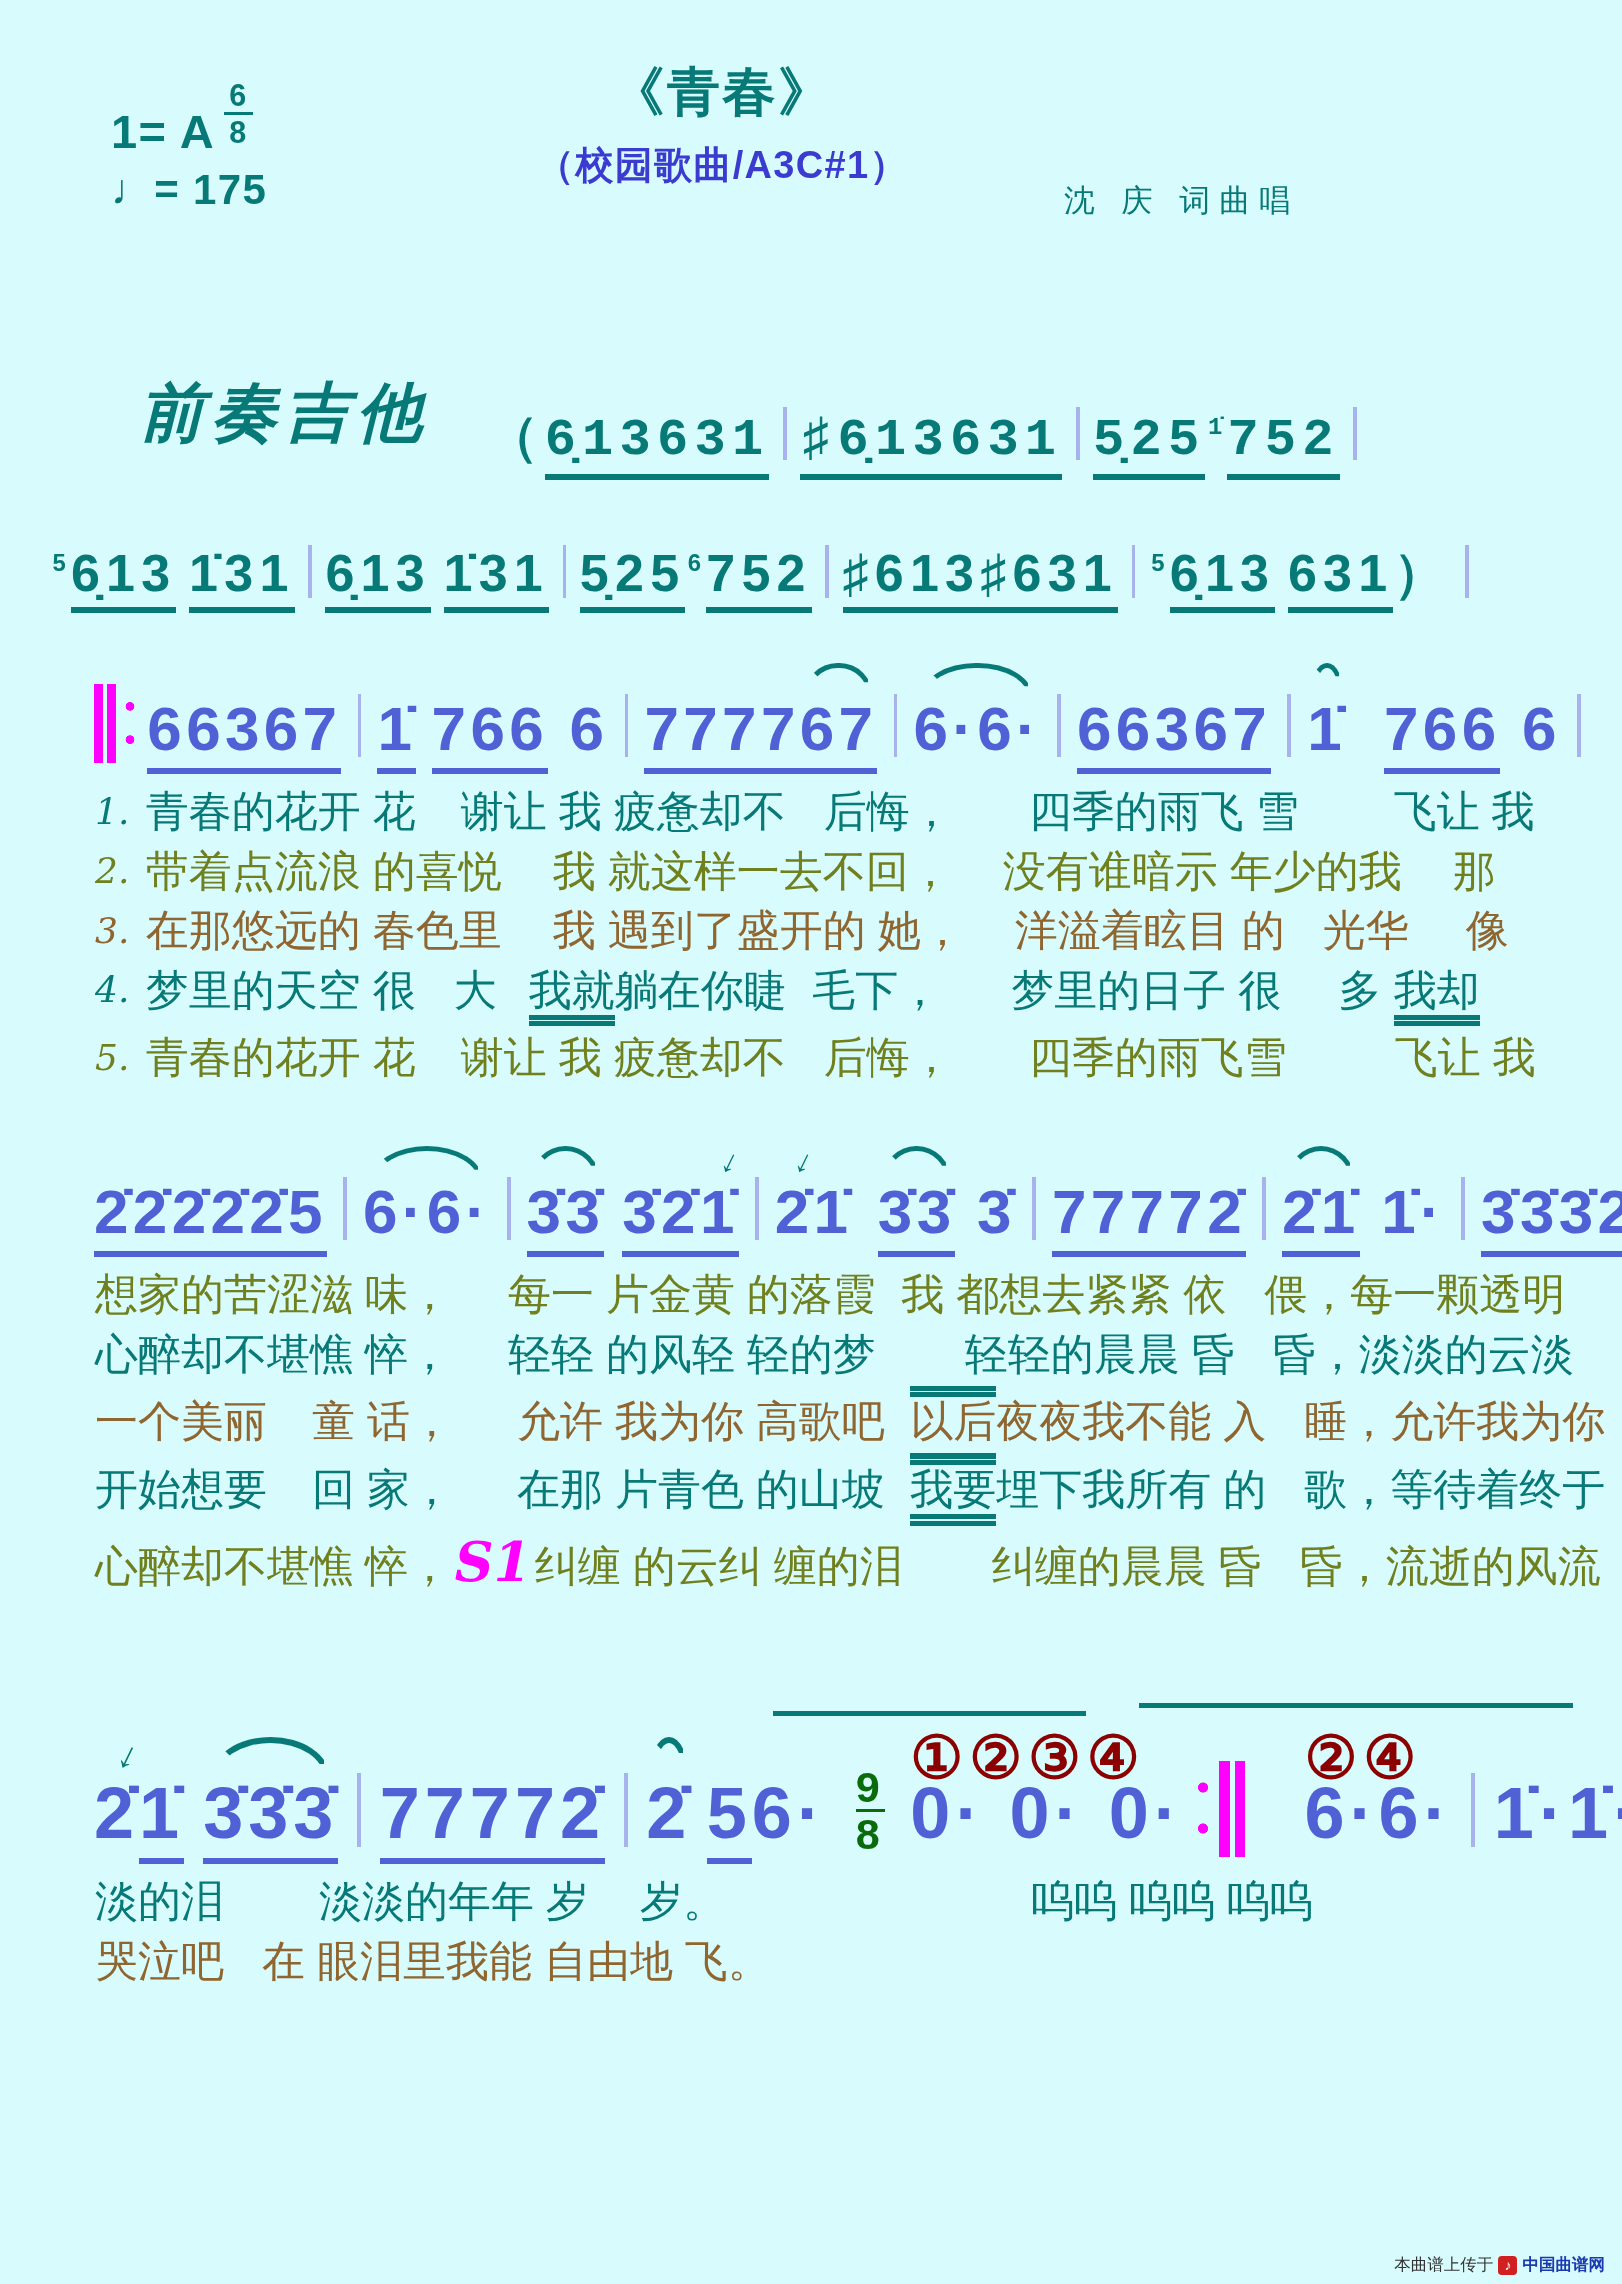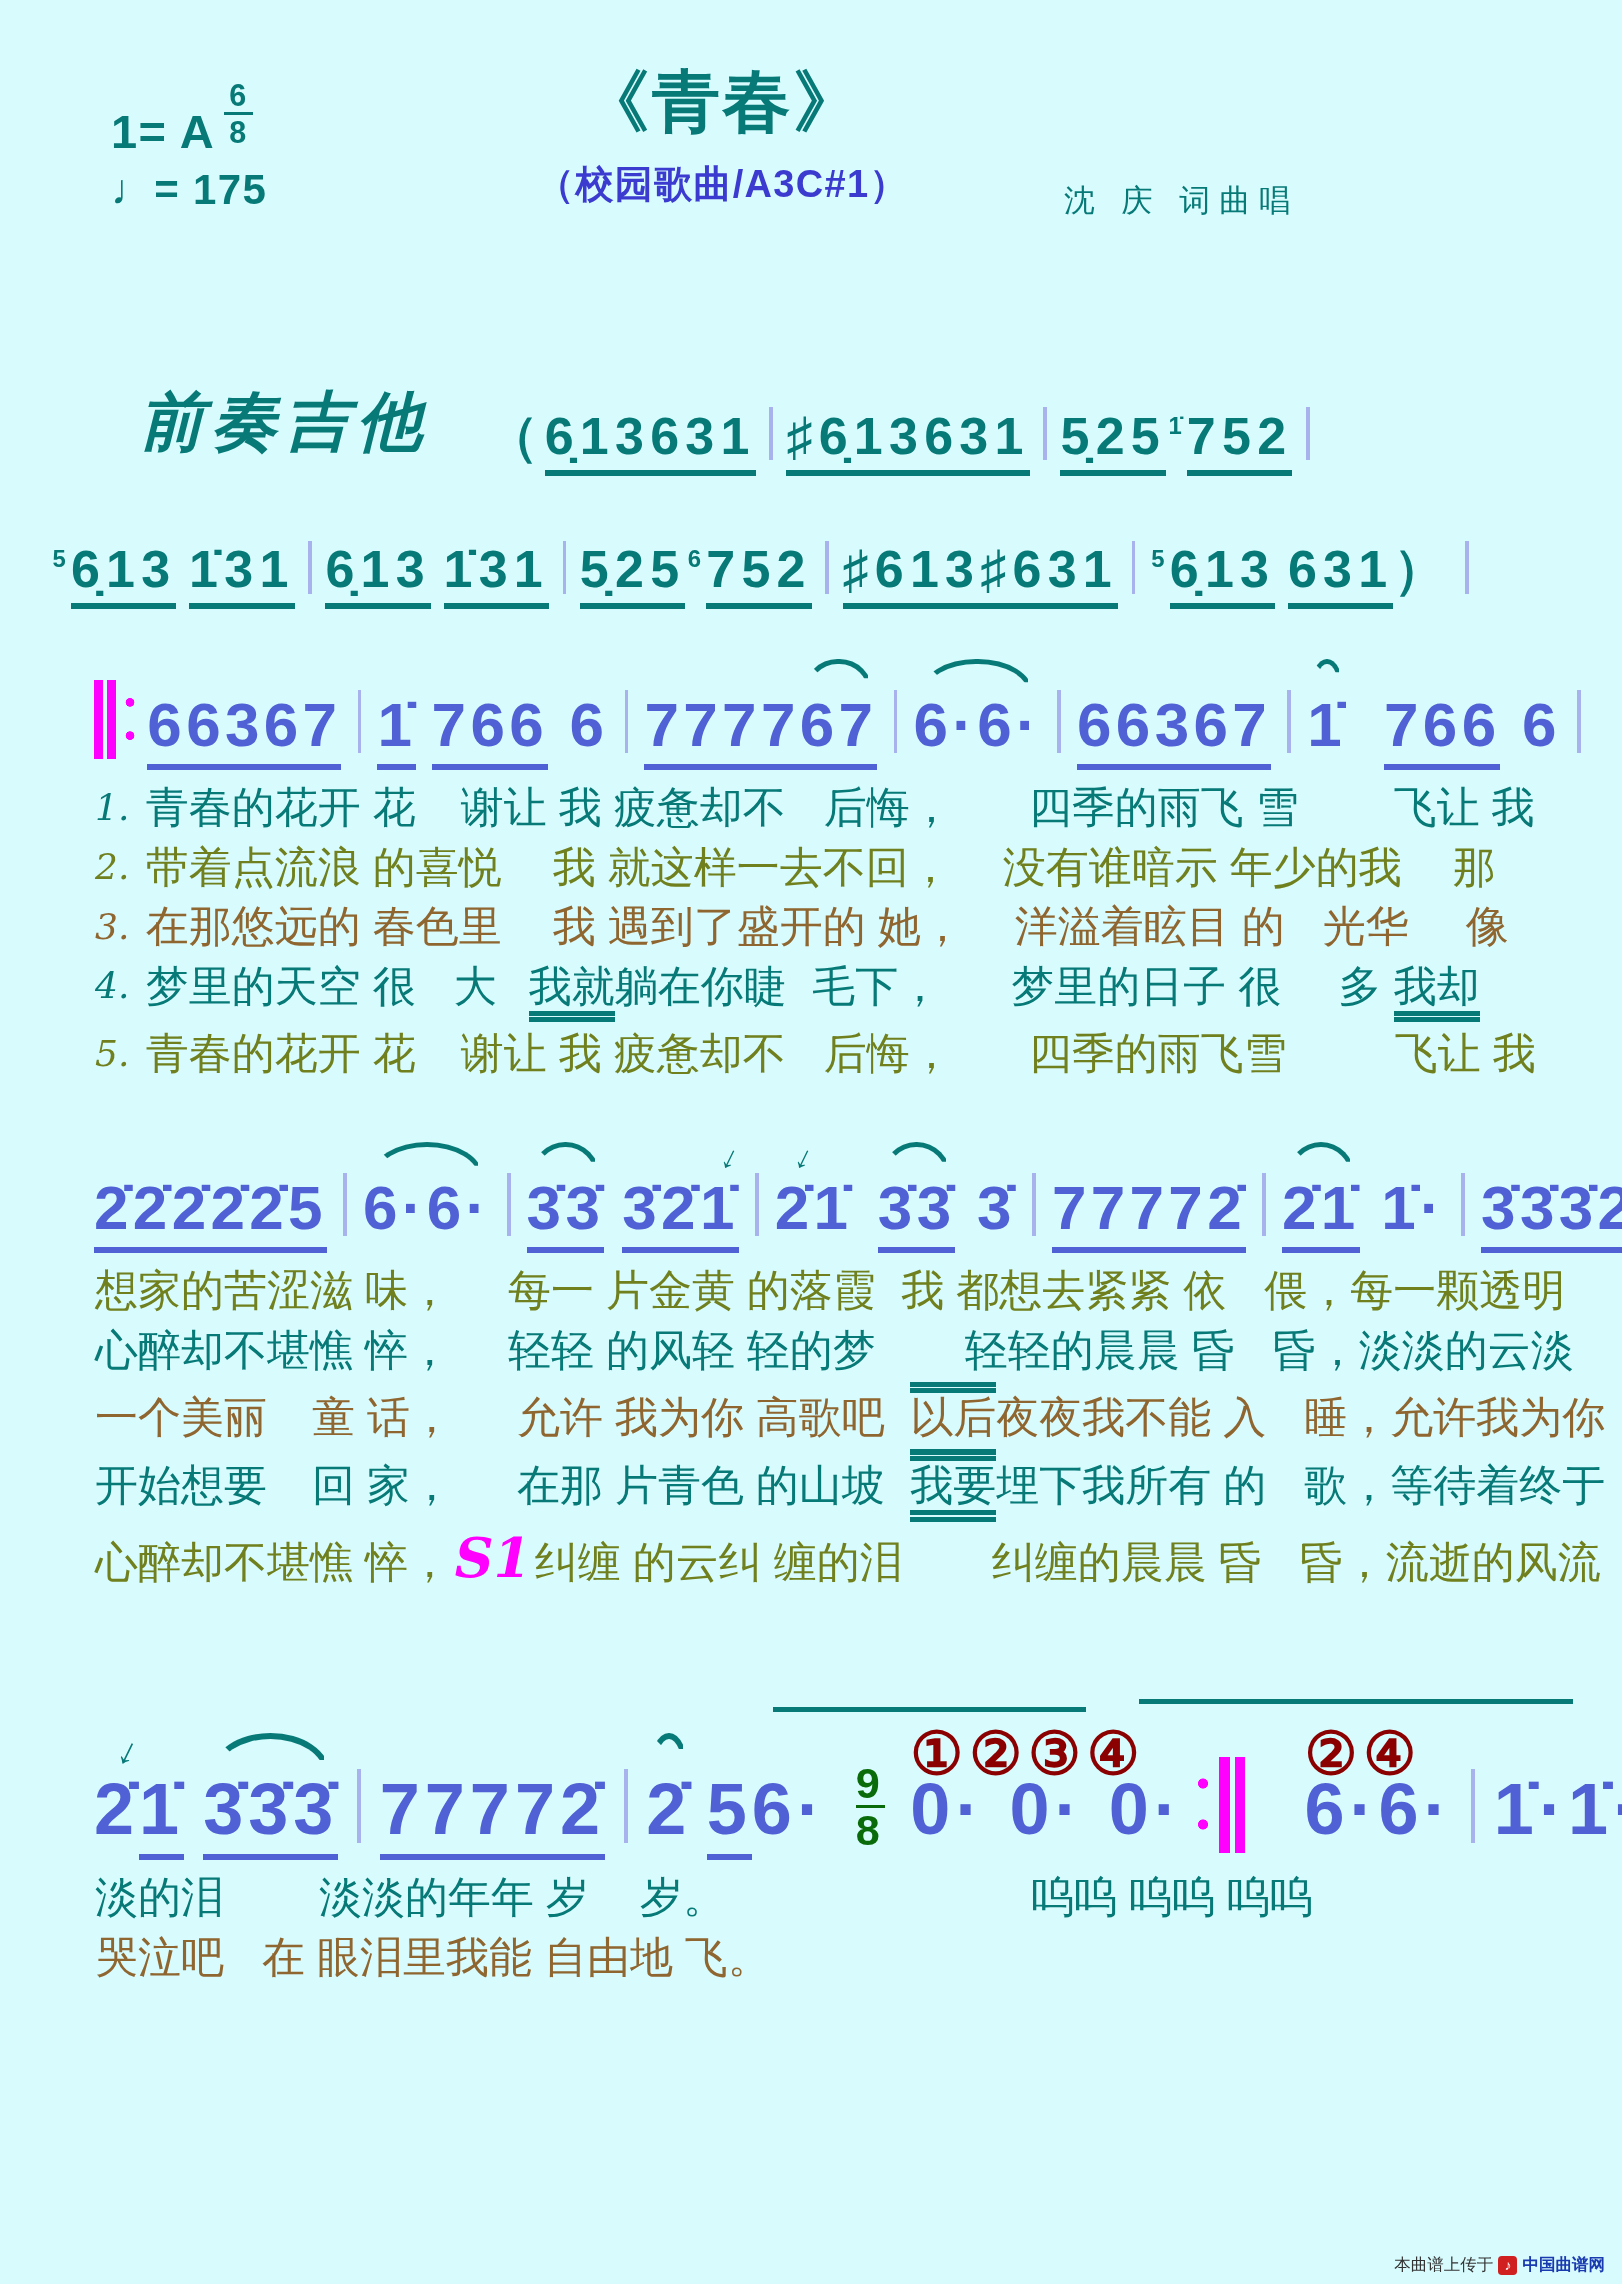--- a/index.html
+++ b/index.html
@@ -20,30 +20,30 @@
 
   
   .header{display:flex;align-items:flex-start;}
   .keyblock{width:331px;color:var(--teal);font-weight:bold;padding-top:23px;padding-left:61px;}
   .keyline{font-size:47px;letter-spacing:1.3px;white-space:nowrap;}
   .frac{display:inline-block;text-align:center;font-size:30.5px;line-height:1;vertical-align:5.1px;margin-left:9px;}
   .frac .top{display:block;border-bottom:3.2px solid currentColor;padding:0 5.1px 1.9px;}
   .frac .bot{display:block;padding-top:1.9px;}
   .tempoline{font-size:42px;margin-top:6.4px;letter-spacing:1.3px;white-space:nowrap;}
   .titleblock{flex:1;text-align:center;}
-  .title{font-family:"DejaVu Serif", serif;font-weight:bold;font-size:68px;color:var(--teal);letter-spacing:2.5px;}
+  .title{font-family:"DejaVu Serif", serif;font-weight:bold;font-size:53px;color:var(--teal);letter-spacing:2.5px;}
   .subtitle{font-size:38px;font-weight:bold;color:var(--subtitle);margin-top:11.4px;letter-spacing:1.3px;}
   .credits{width:509px;color:var(--teal);font-size:31px;line-height:1.7;padding-top:12.7px;text-align:left;letter-spacing:9px;white-space:pre;}
 
   
   .mrow{position:relative;white-space:nowrap;line-height:1.1;}
   .mrow span{display:inline-block;white-space:pre;}
   .m-teal{color:var(--teal);font-weight:bold;}
   .m-blue{color:var(--blue);font-weight:bold;padding-left:44px;}
-  .introrow1{display:flex;align-items:center;margin-top:36px;}
+  .introrow1{display:flex;align-items:flex-start;margin-top:36px;font-family:Liberation Mono, monospace;}
   .introlabel{font-size:65px;font-style:italic;font-weight:bold;color:var(--teal);letter-spacing:7.6px;margin:0 57px 0 89px;white-space:nowrap;}
   .intronotes{font-size:52px;letter-spacing:0.12em;padding-top:38px;}
   .introrow2{font-size:52px;letter-spacing:0.12em;margin-top:29px;padding-top:36px;}
   .melody{font-size:62px;letter-spacing:0.07em;}
   #m1row{margin-top:42px;padding-top:29px;}
   #m2row{margin-top:53px;padding-top:45px;}
   #m3row{margin-top:76px;padding-top:95px;font-size:72px;}
 
   .u{border-bottom:6.4px solid currentColor;padding-bottom:4.5px;}
   .slur{position:relative;}

